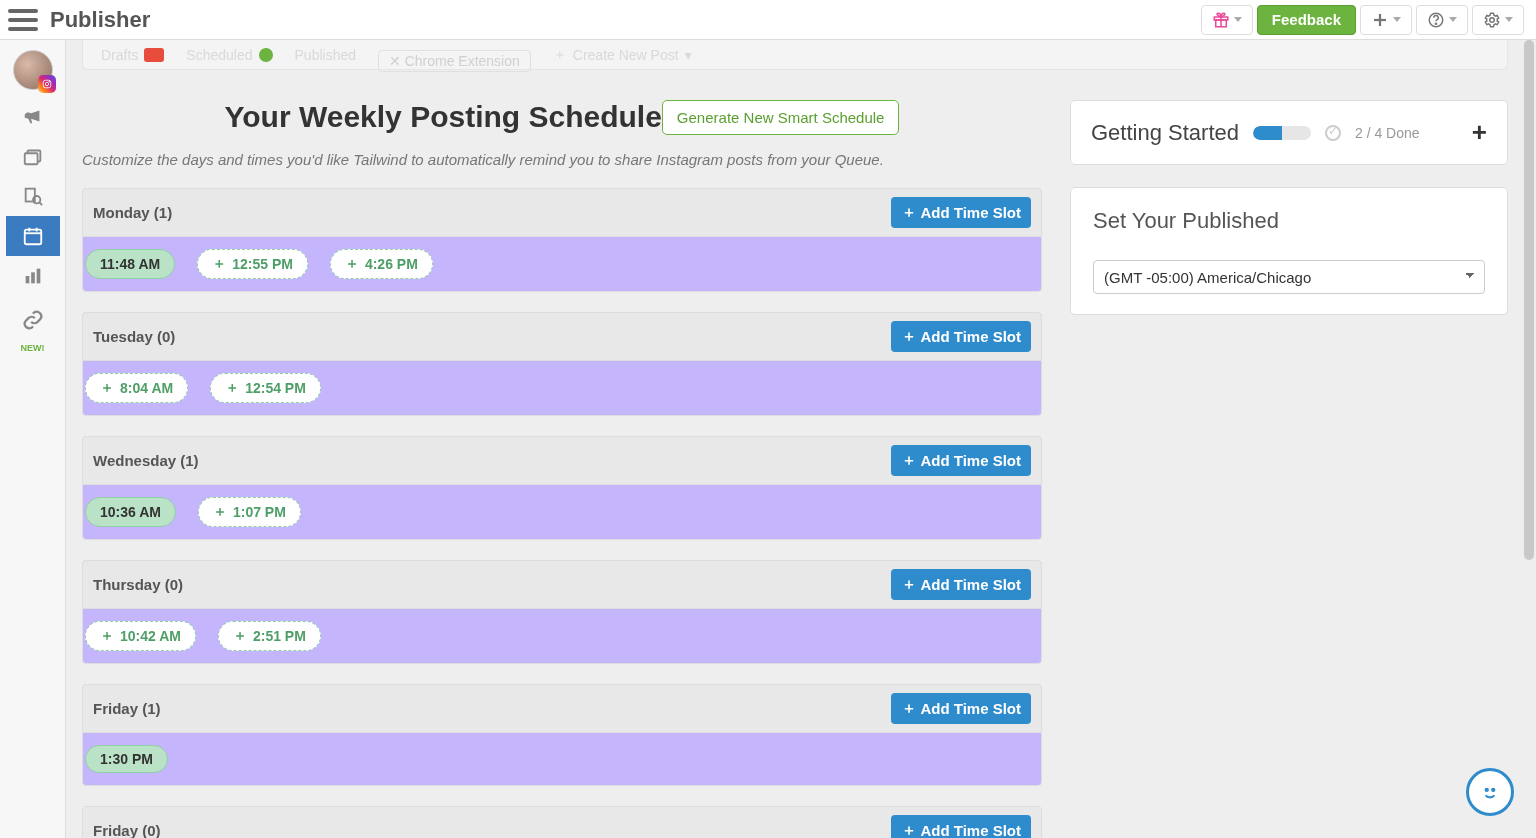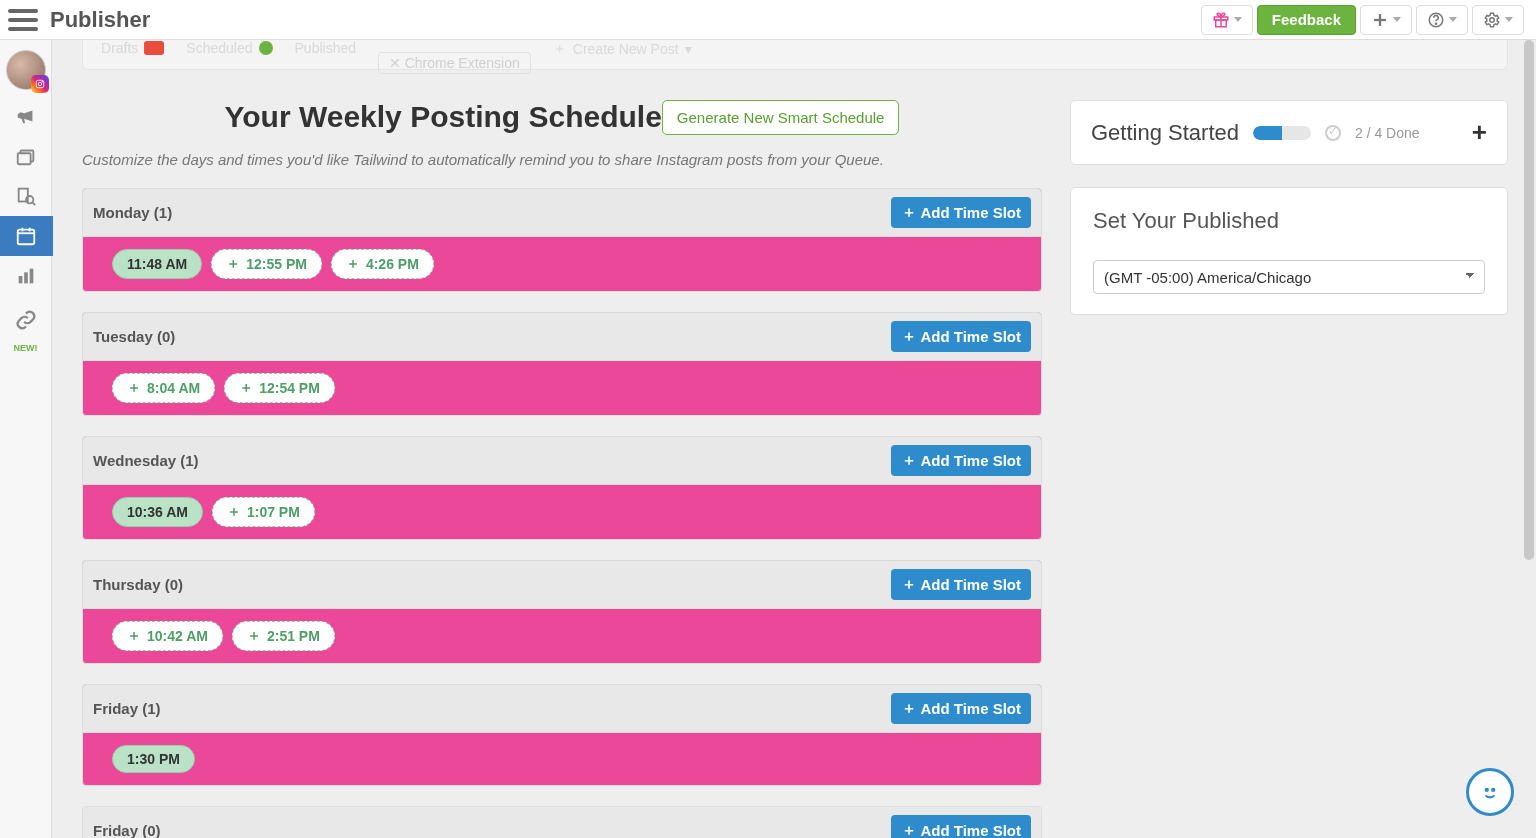--- a/index.html
+++ b/index.html
@@ -39,21 +39,21 @@
   }
   .top-btn.gift svg{stroke:#ec4899;}
   .feedback-btn{
     background:#6cb33f;color:#fff;border:1px solid #5aa031;font-weight:600;
     height:30px;padding:0 14px;border-radius:4px;cursor:pointer;font-size:15px;
   }
   .caret-down{width:0;height:0;border-left:4px solid transparent;border-right:4px solid transparent;border-top:5px solid #aaa;}
 
   
   .leftrail{
-    position:absolute;left:0;top:40px;bottom:0;width:52px;
+    position:absolute;left:0;top:40px;bottom:0;width:66px;
     background:#f7f7f7;border-right:1px solid #ddd;
     display:flex;flex-direction:column;align-items:center;
   }
   .avatar{
     width:40px;height:40px;border-radius:50%;
     background:radial-gradient(circle at 35% 35%, #d9b9a8, #8b6b5c);
     margin:10px 0 6px;position:relative;border:1px solid #ccc;
   }
   .avatar-badge{
     position:absolute;right:-4px;bottom:-4px;width:18px;height:18px;border-radius:5px;
@@ -70,51 +70,51 @@
   .rail-new{font-size:9px;color:#6cb33f;font-weight:700;position:absolute;bottom:-10px;}
 
   
   .content{
     position:absolute;left:54px;top:40px;right:0;bottom:0;
     overflow-y:auto;padding:0 0 40px 0;
   }
   .ghost-tabs{
     margin:0 28px 10px;
     height:30px;border:1px solid #e5e5e5;border-top:none;border-radius:0 0 6px 6px;
-    background:#f4f4f4;display:flex;align-items:flex-start;gap:22px;padding:0 18px;
+    background:#f4f4f4;display:flex;align-items:center;gap:22px;padding:0 18px;
     color:#d9d9d9;font-size:14px;
   }
   .ghost-tabs .pill{display:inline-flex;align-items:center;gap:6px;}
   .ghost-red{width:20px;height:14px;background:#e74c3c;border-radius:3px;}
   .ghost-green{width:14px;height:14px;background:#6cb33f;border-radius:50%;}
   .ghost-box{border:1px solid #e0e0e0;border-radius:4px;padding:2px 10px;color:#d0d0d0;margin-top:12px;}
 
   .two-col{display:flex;gap:28px;padding:20px 28px 0;align-items:flex-start;}
   .main-col{flex:1;min-width:0;}
   .side-col{width:438px;flex:none;}
 
   .page-head{display:flex;align-items:flex-start;justify-content:center;margin-bottom:16px;}
   h1{font-size:30px;font-weight:700;color:#333;}
   .gen-btn{
     border:1px solid #6cb33f;color:#5aa031;background:#fff;border-radius:5px;
     padding:8px 14px;font-size:15px;cursor:pointer;
   }
   .subtitle{font-style:italic;color:#777;font-size:15px;margin-bottom:20px;}
 
-  .day-block{border:1px solid #ddd;border-radius:4px;background:#ec4899;margin-bottom:20px;overflow:hidden;}
+  .day-block{border:1px solid #ddd;border-radius:4px;background:#c4b5fd;margin-bottom:20px;overflow:hidden;}
   .day-head{
     background:#e8e8e8;padding:8px 10px;display:flex;align-items:center;justify-content:space-between;
     border-bottom:1px solid #ddd;
   }
   .day-title{font-weight:700;color:#555;font-size:15px;}
   .add-slot-btn{
     background:#2e8bcc;color:#fff;border:none;border-radius:4px;
     padding:6px 10px;font-size:15px;font-weight:600;cursor:pointer;display:flex;align-items:center;gap:4px;
   }
-  .slot-row{padding:12px 21px;display:flex;gap:9px;flex-wrap:wrap;margin-left:8px;}
+  .slot-row{padding:12px 2px;display:flex;gap:22px;flex-wrap:wrap;}
   .slot{
     border-radius:16px;padding:5px 14px;font-size:14px;font-weight:600;cursor:pointer;
     display:inline-flex;align-items:center;gap:6px;
   }
   .slot.filled{background:#b9e2c6;border:1px solid #8fd0a6;color:#333;}
   .slot.suggest{background:#fff;border:1.5px dashed #8fd0a6;color:#4e9e67;}
   .slot.suggest .plus{font-weight:900;color:#4e9e67;}
 
   
   .card{background:#fff;border:1px solid #ddd;border-radius:5px;padding:20px 22px;margin-bottom:22px;}

